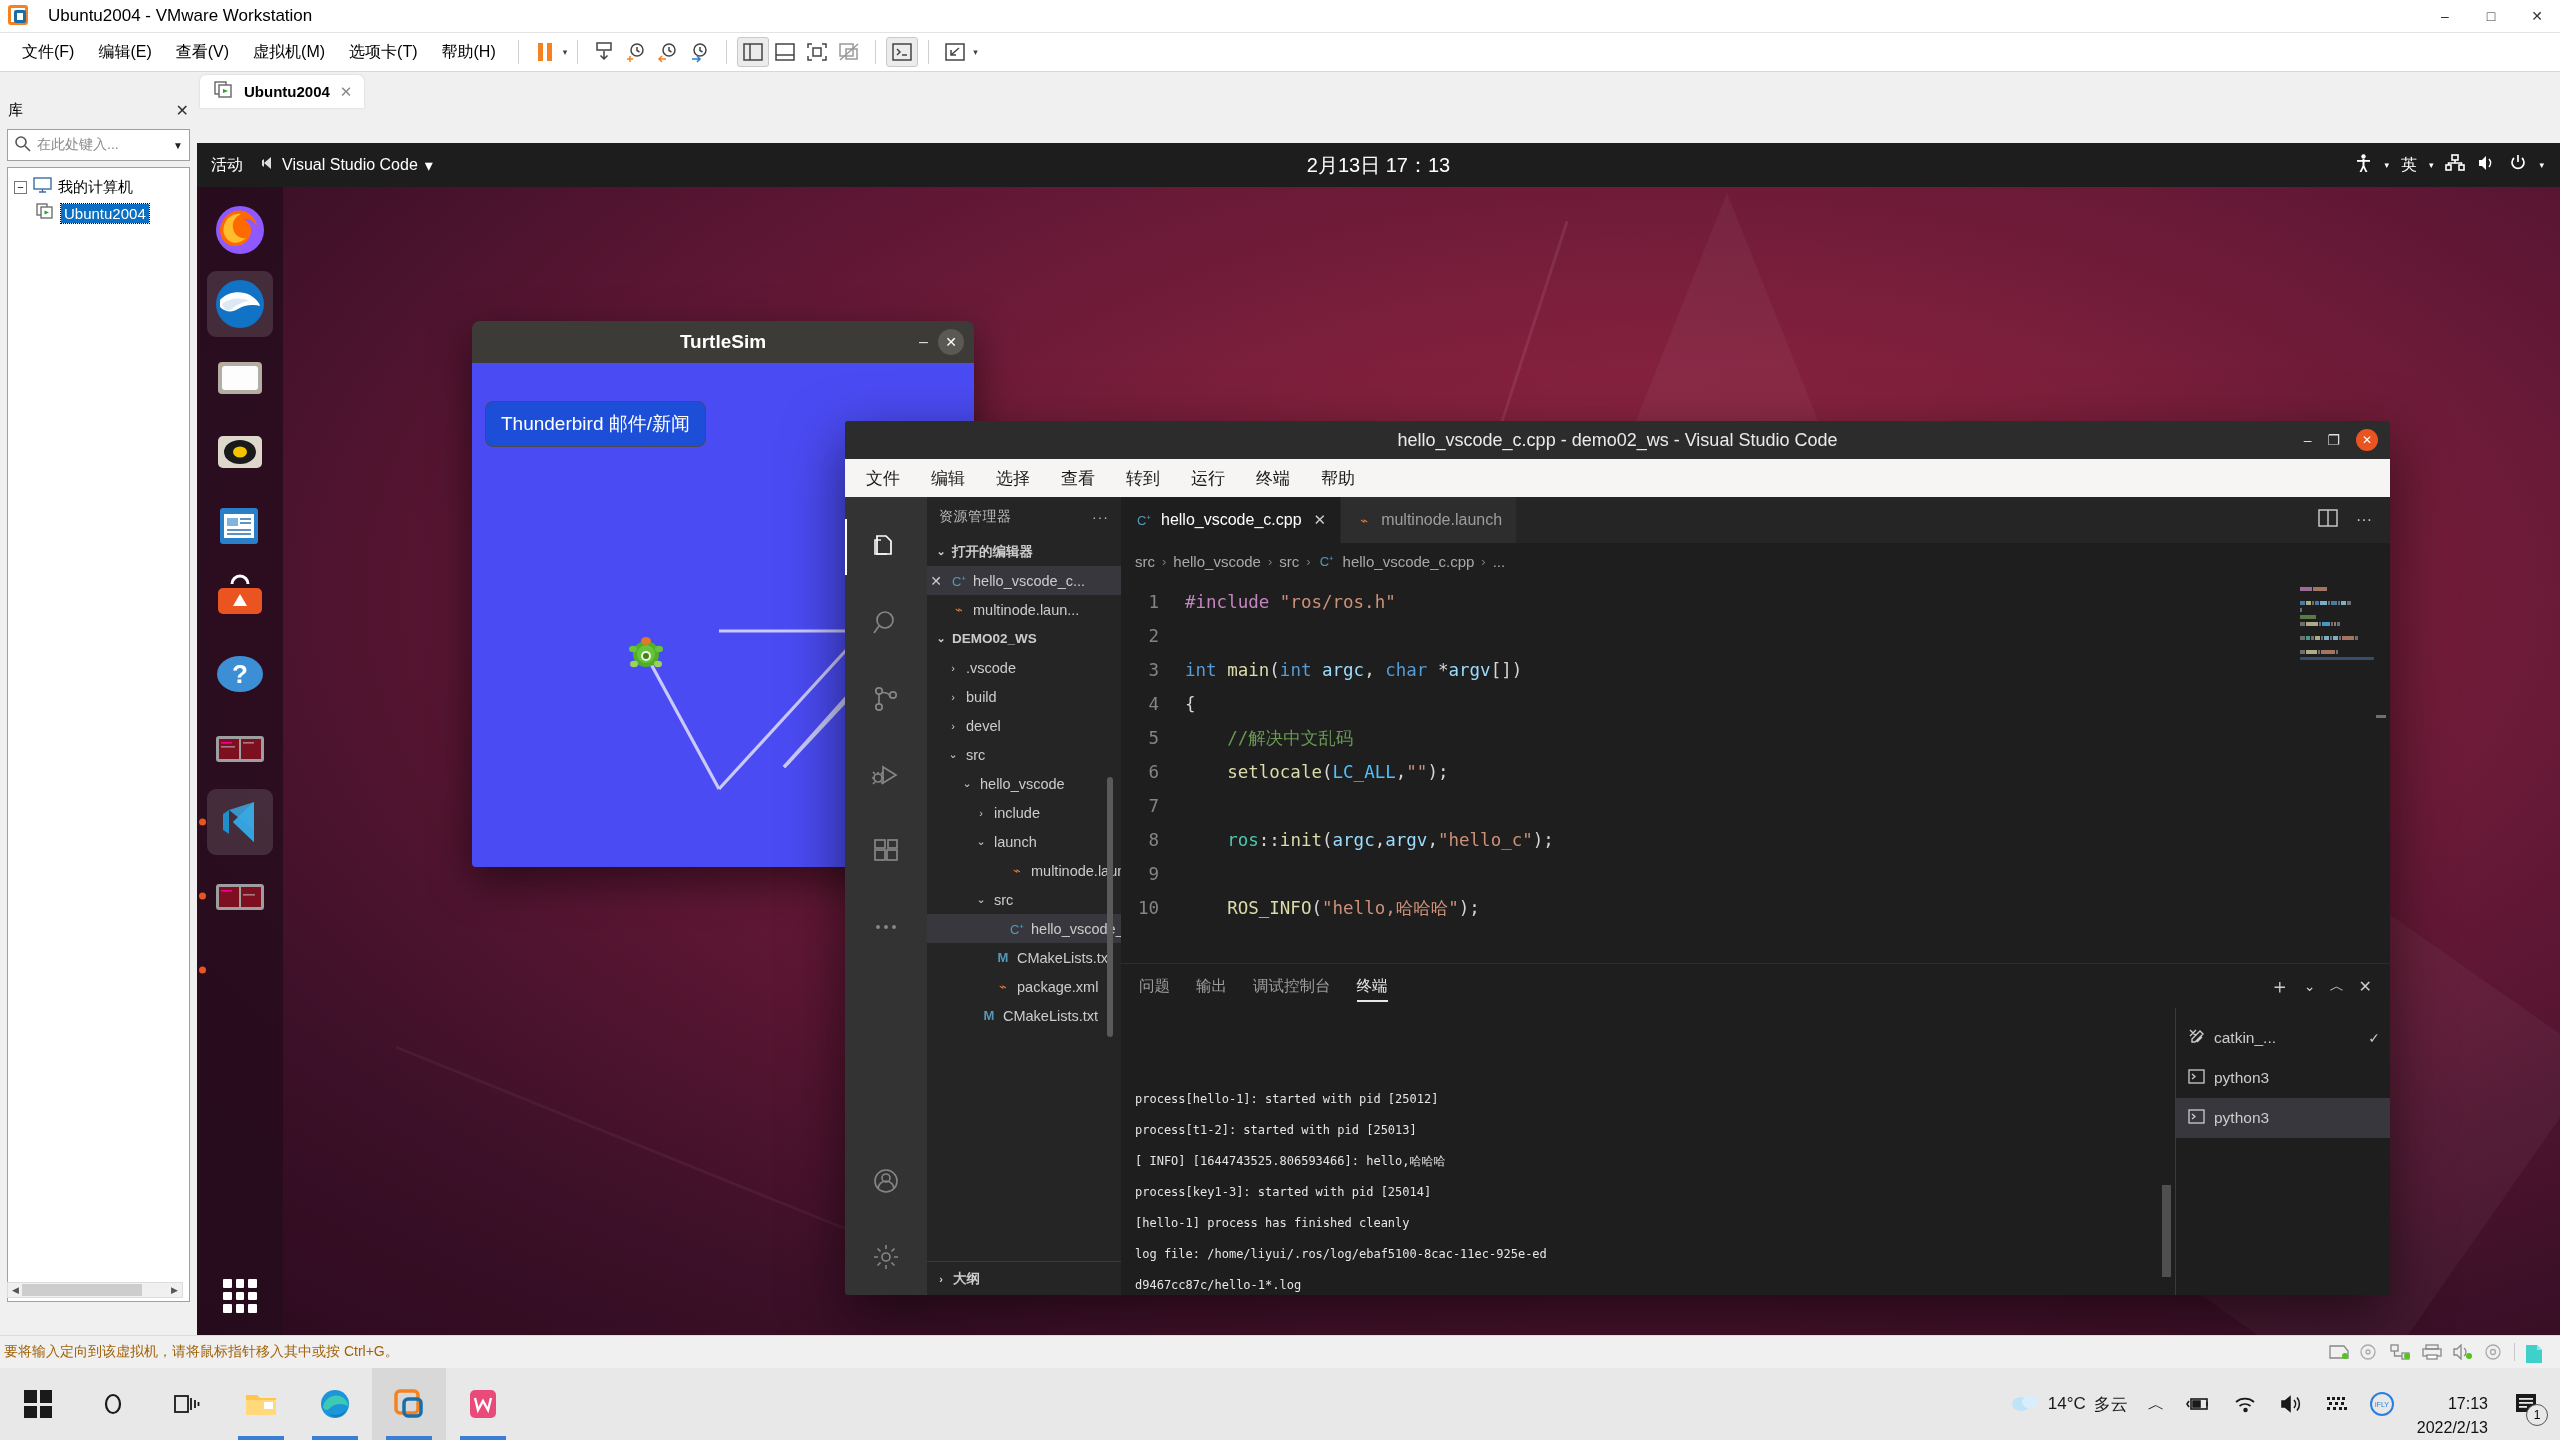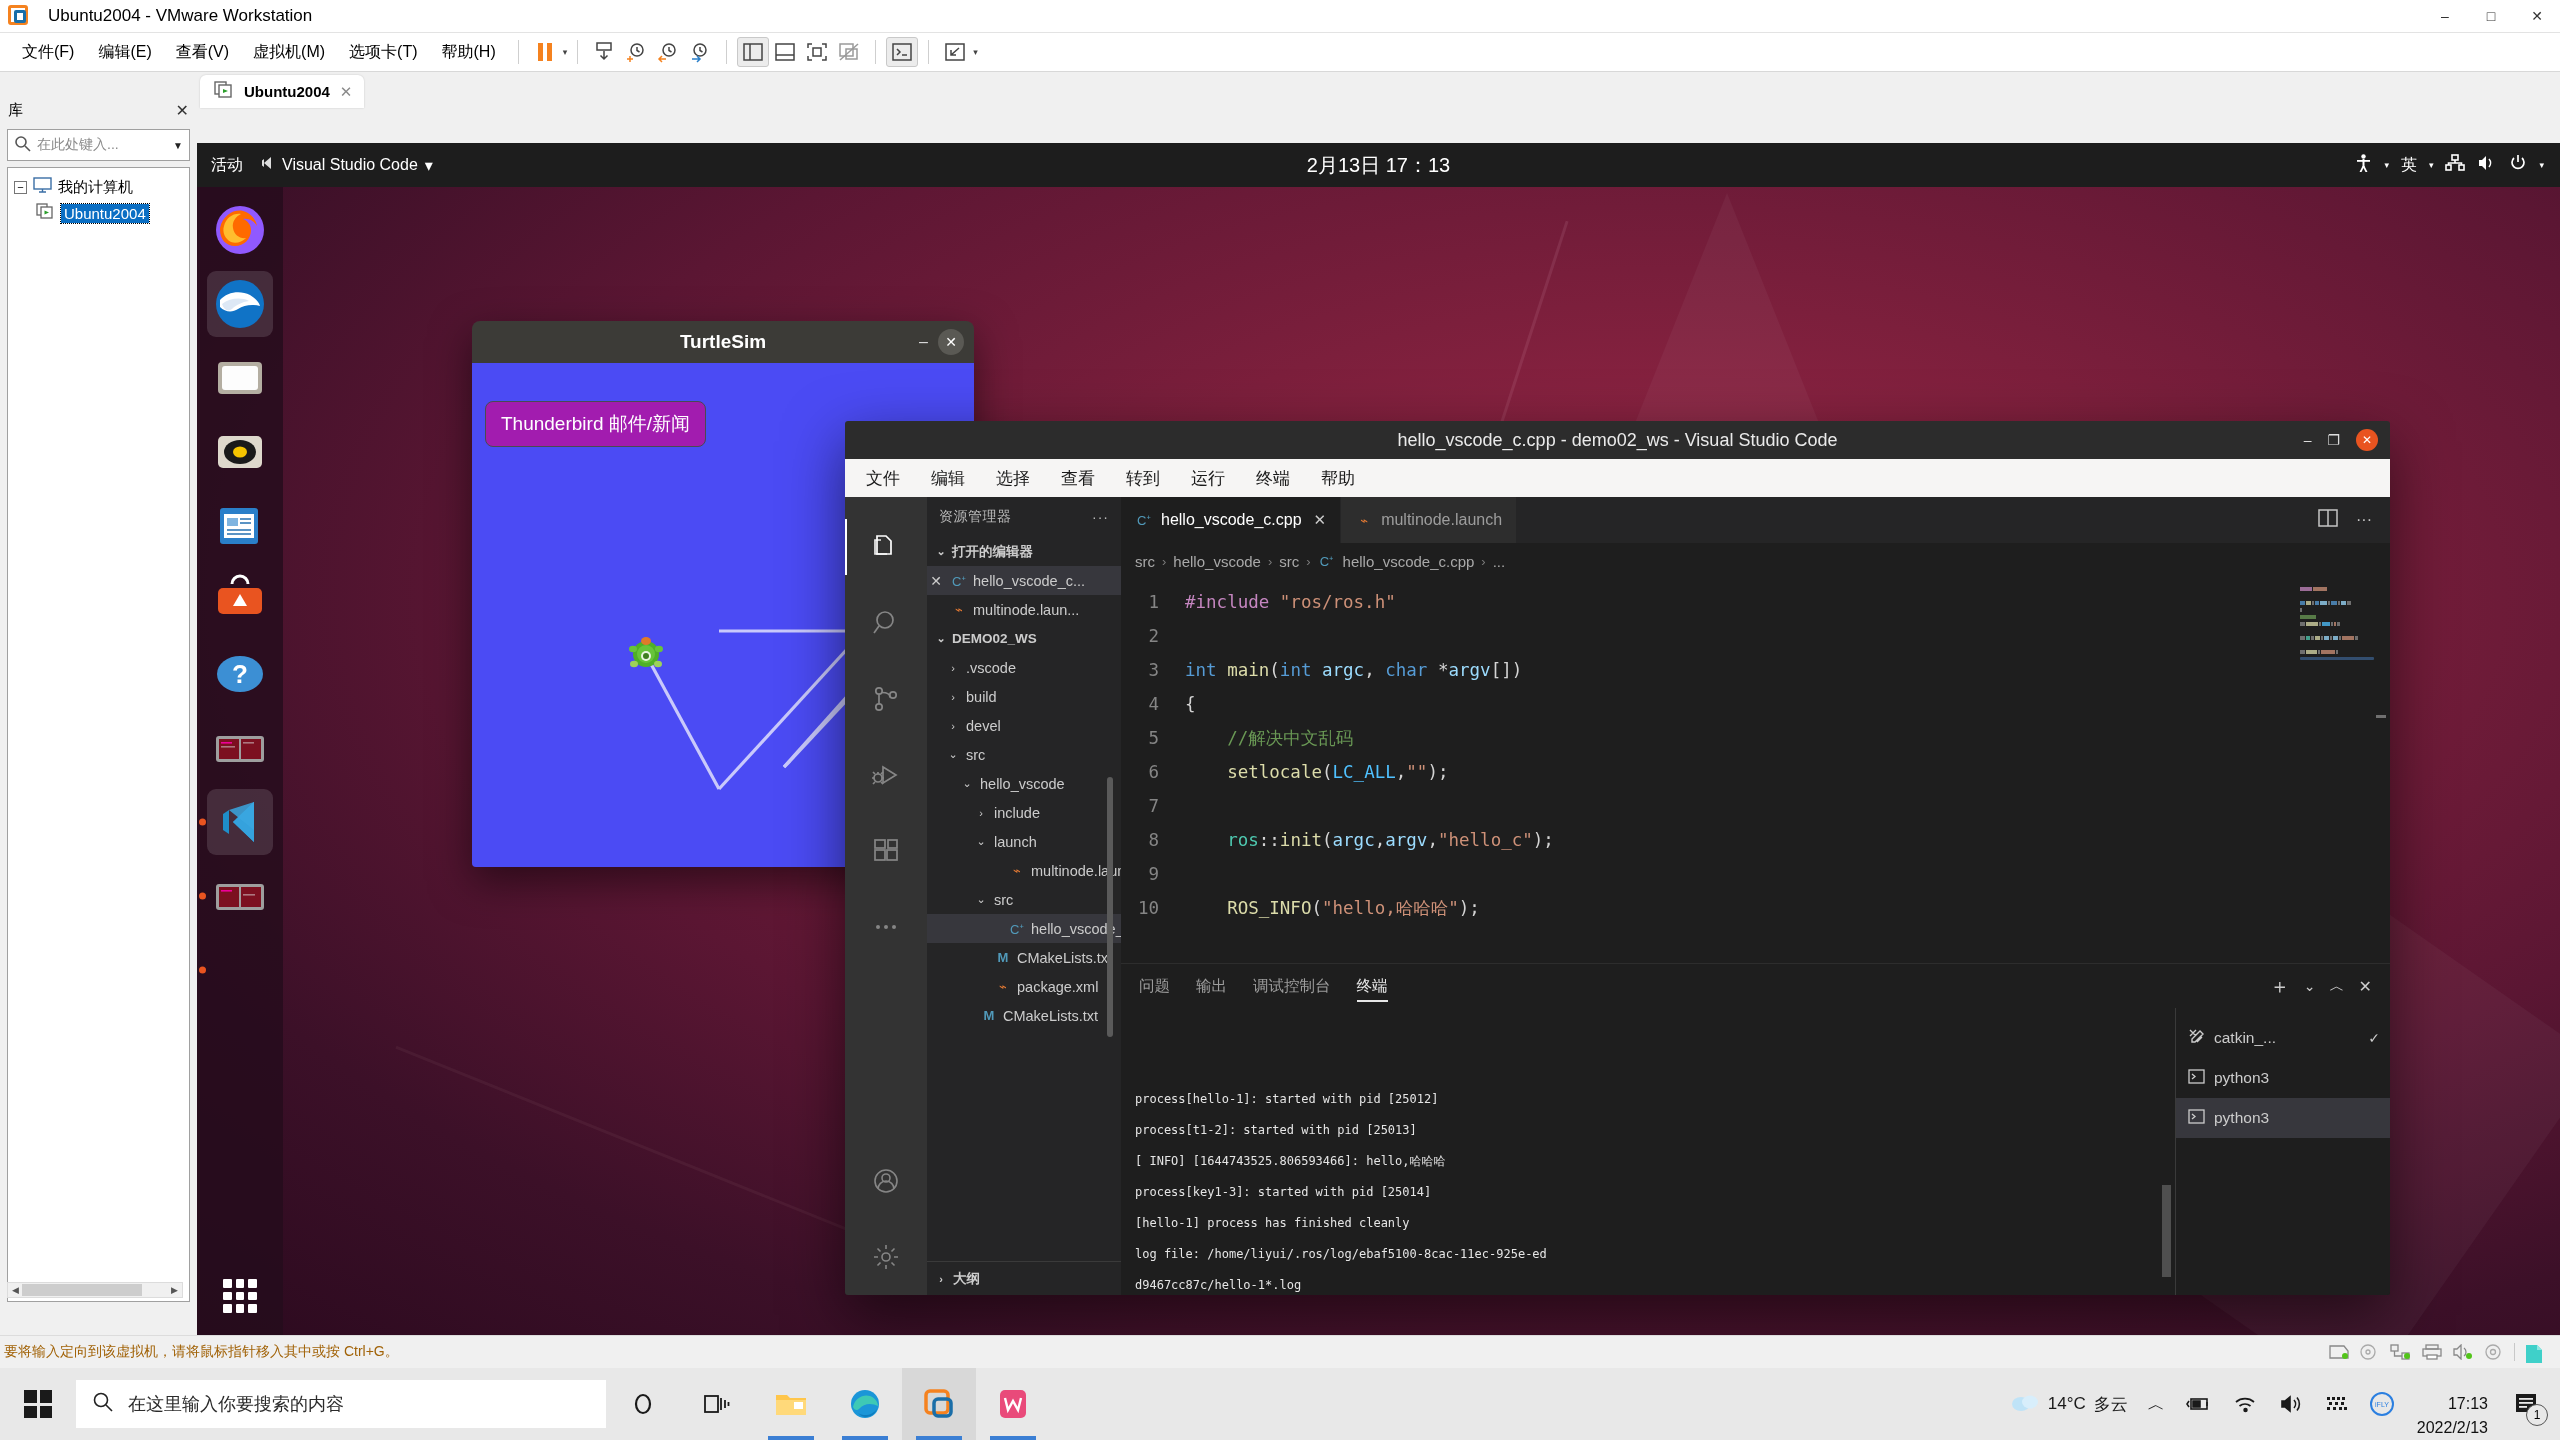--- a/index.html
+++ b/index.html
@@ -118,21 +118,21 @@
     position:absolute; left:275px; top:178px; width:502px; height:546px;
     border-radius:8px 8px 4px 4px; overflow:hidden; box-shadow:0 14px 40px rgba(0,0,0,.5); z-index:20;
   }
   .turtle-title { height:42px; background:#3c3b37; display:flex; align-items:center; justify-content:center; position:relative; }
   .turtle-title-text { color:#fff; font-size:19px; font-weight:bold; }
   .turtle-btns { position:absolute; right:10px; top:0; height:42px; display:flex; align-items:center; gap:10px; }
   .tbtn-min { color:#ddd; font-size:16px; }
   .tbtn-close { width:26px; height:26px; border-radius:50%; background:#5a5954; color:#fff; font-size:14px; display:flex; align-items:center; justify-content:center; }
   .turtle-canvas { position:relative; width:502px; height:504px; background:#4b4bf4; }
   .tooltip {
-    position:absolute; left:13px; top:38px; background:#a21caf; color:#fff;
+    position:absolute; left:13px; top:38px; background:#1d4ed8; color:#fff;
     font-size:19px; padding:9px 15px; border-radius:8px; border:1px solid #4a4a52; z-index:25;
   }
 
   
   .vsc {
     position:absolute; left:648px; top:278px; width:1545px; height:874px;
     box-shadow:0 20px 60px rgba(0,0,0,.55); z-index:30; overflow:hidden;
     border-radius:3px;
     font-family:"Liberation Sans", sans-serif;
   }
@@ -997,29 +997,20 @@
 
   <div class="taskbar">
     <div class="tb-start">
       <span class="win-logo">
           <i></i>
           <i></i>
           <i></i>
           <i></i>
         </span>
     </div>
-    <div class="tb-search">
-      <span>
-        <svg width="22" height="22" viewBox="0 0 22 22" fill="none" stroke="#222" stroke-width="1.6">
-            <circle cx="9" cy="9" r="6.5"></circle>
-            <line x1="14" y1="14" x2="20" y2="20"></line>
-          </svg>
-      </span>
-      <span class="tb-search-ph">在这里输入你要搜索的内容</span>
-    </div>
     <div class="tb-btn">
       <svg width="28" height="28" viewBox="0 0 28 28" fill="none" stroke="#1a1a1a" stroke-width="2.2">
           <ellipse cx="14" cy="14" rx="7" ry="9"></ellipse>
         </svg>
     </div>
     <div class="tb-btn">
       <svg width="28" height="24" viewBox="0 0 28 24" fill="none" stroke="#1a1a1a" stroke-width="1.8">
           <rect x="2" y="4" width="13" height="16"></rect>
           <path d="M18 6v12M22 8v8M25.5 10v4"></path>
         </svg>

